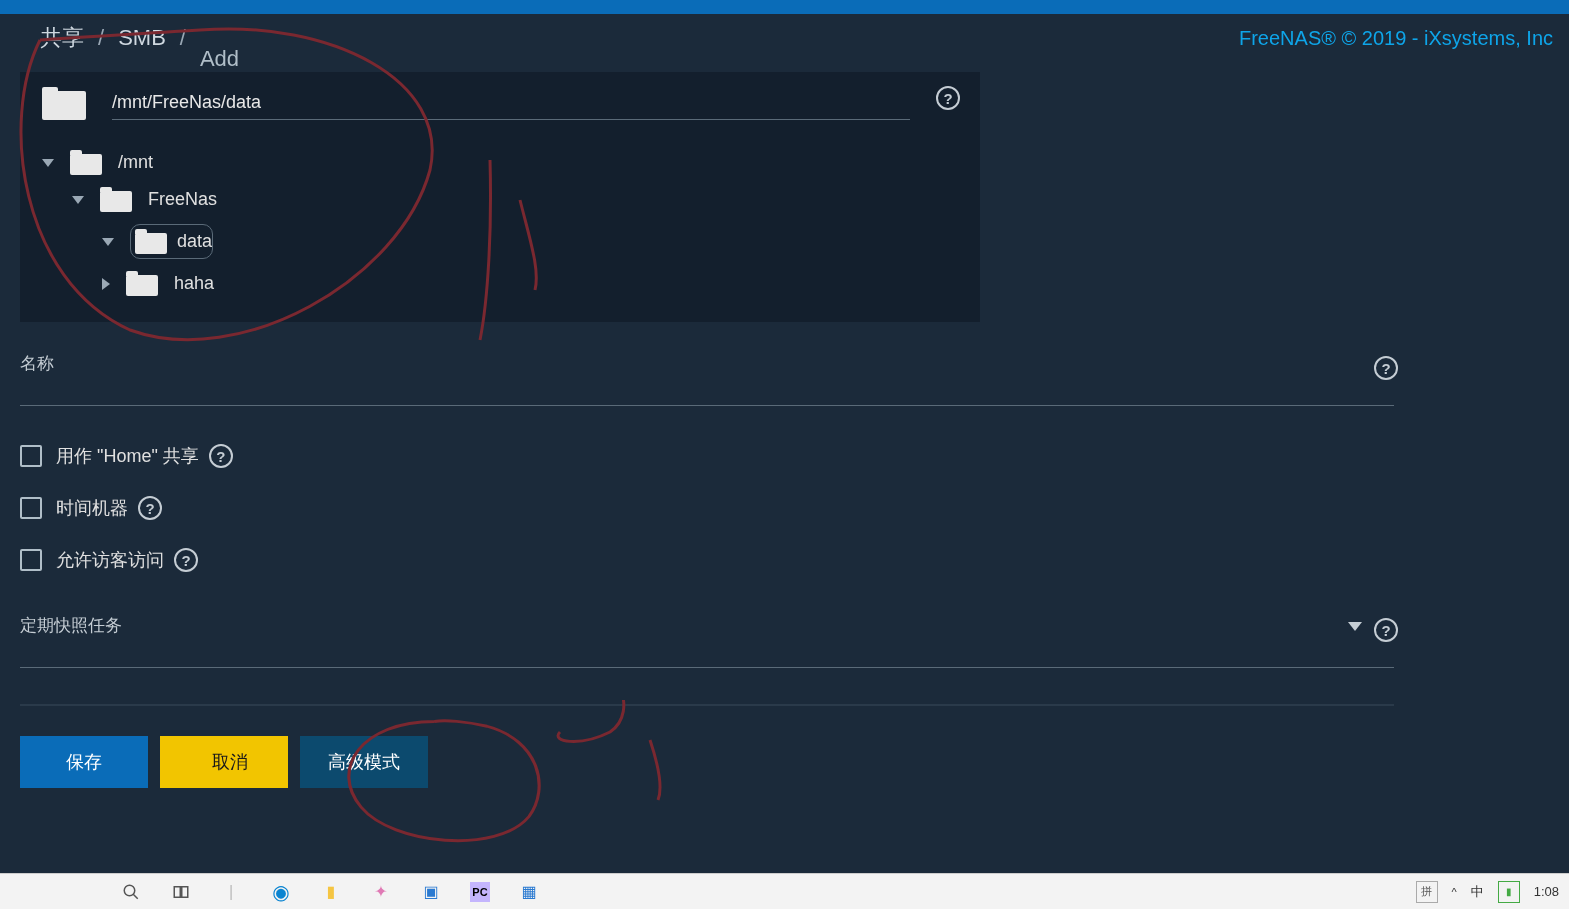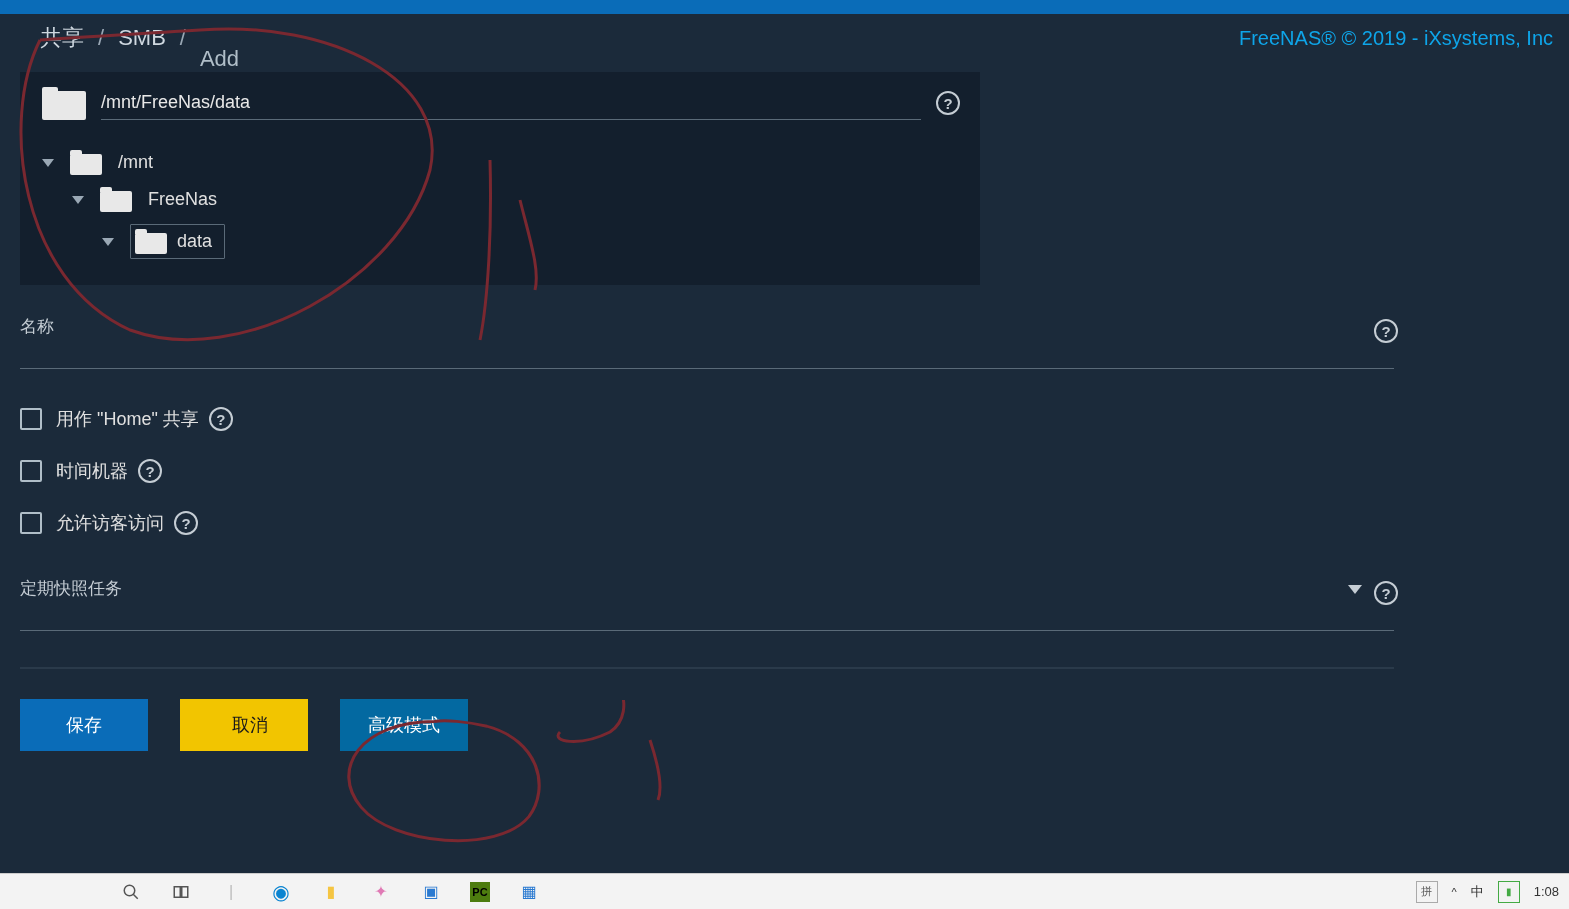--- a/index.html
+++ b/index.html
@@ -44,22 +44,21 @@
 .content {
   padding: 10px 20px 0 20px;
 }
 .path-card {
   background: #131f2d;
   padding: 14px 20px 20px 14px;
   width: 960px;
 }
 .path-row {
   display: flex;
-  align-items: center;
-  gap: 15px;
+  gap: 26px;
   padding-left: 8px;
 }
 .folder-icon {
   width: 44px;
   height: 34px;
   position: relative;
   flex-shrink: 0;
 }
 .folder-icon::before {
   content: "";
@@ -128,22 +127,22 @@
   border-top: 6px solid transparent;
   border-bottom: 6px solid transparent;
   border-left: 8px solid #9aa8b5;
 }
 .node-label { font-size: 18px; color: #e0e0e0; }
 .node-selected {
   display: inline-flex;
   align-items: center;
   gap: 10px;
   border: 1px solid #5a6a78;
-  padding: 4px 12px 4px 4px;
-  border-radius: 1px;
+  padding: 4px 0 4px 4px;
+  border-radius: 10px;
 }
 .form-section {
   padding-top: 30px;
 }
 .field-row {
   position: relative;
   margin-bottom: 24px;
 }
 .field-label {
   font-size: 17px;
@@ -197,34 +196,34 @@
   width: 0; height: 0;
   border-left: 7px solid transparent;
   border-right: 7px solid transparent;
   border-top: 9px solid #c5cdd4;
 }
 .actions-bar {
   border-top: 2px solid #2a3a4a;
   margin-top: 36px;
   padding: 30px 0;
   display: flex;
-  gap: 32px;
+  gap: 12px;
 }
 .btn {
   min-width: 128px;
   height: 52px;
   border: none;
   font-size: 18px;
   font-weight: 500;
   cursor: pointer;
   font-family: inherit;
 }
 .btn-primary { background: #0a6cb8; color: #fff; }
 .btn-cancel { background: #f2c500; color: #1a1a1a; padding-left: 12px; }
-.btn-adv { background: #0369a1; color: #fff; }
+.btn-adv { background: #0c4a6e; color: #fff; }
 .taskbar {
   position: absolute;
   bottom: 0; left: 0; right: 0;
   height: 36px;
   background: #f3f3f3;
   border-top: 1px solid #ccc;
   display: flex;
   align-items: center;
   justify-content: space-between;
   padding: 0 10px 0 120px;
@@ -283,20 +282,25 @@
           <span class="node-label">FreeNas</span>
         </div>
         <div class="tree-children">
           <div class="tree-node">
             <span class="caret down"></span>
             <span class="node-selected">
               <span class="folder-icon sm"></span>
               <span class="node-label">data</span>
             </span>
           </div>
+          <div class="tree-node">
+            <span class="caret right"></span>
+            <span class="folder-icon sm"></span>
+            <span class="node-label">haha</span>
+          </div>
         </div>
       </div>
     </div>
   </div>
 
   <div class="form-section form-wide">
 
     <div class="field-row">
       <span class="field-label">名称</span>
       <input class="underline-input" style="">
@@ -368,21 +372,21 @@
       <svg width="18" height="18" viewBox="0 0 24 24" fill="none" stroke="#555" stroke-width="2">
           <rect x="3" y="5" width="8" height="14"></rect>
           <rect x="13" y="5" width="8" height="14"></rect>
         </svg>
     </span>
     <span class="task-icon" style="color:#bbb;">|</span>
     <span class="task-icon" style="color:#0a84d1;font-size:20px;">◉</span>
     <span class="task-icon" style="color:#f5c542;">▮</span>
     <span class="task-icon" style="color:#e07ab5;">✦</span>
     <span class="task-icon" style="color:#2a7ad1;">▣</span>
-    <span class="task-icon" style="background:#4d7c0f;color:#000;width:20px;height:20px;font-size:11px;font-weight:bold;">PC</span>
+    <span class="task-icon" style="background:#c4b5fd;color:#000;width:20px;height:20px;font-size:11px;font-weight:bold;">PC</span>
     <span class="task-icon" style="color:#2a7ad1;">▦</span>
   </div>
   <div class="task-right">
     <span class="task-icon" style="font-size:11px;border:1px solid #aaa;padding:0 2px;">拼</span>
     <span style="font-size:11px;">^</span>
     <span>中</span>
     <span class="task-icon" style="border:1px solid #4a4;color:#4a4;font-size:10px;padding:0 3px;">▮</span>
     <span>1:08</span>
   </div>
 </div>

